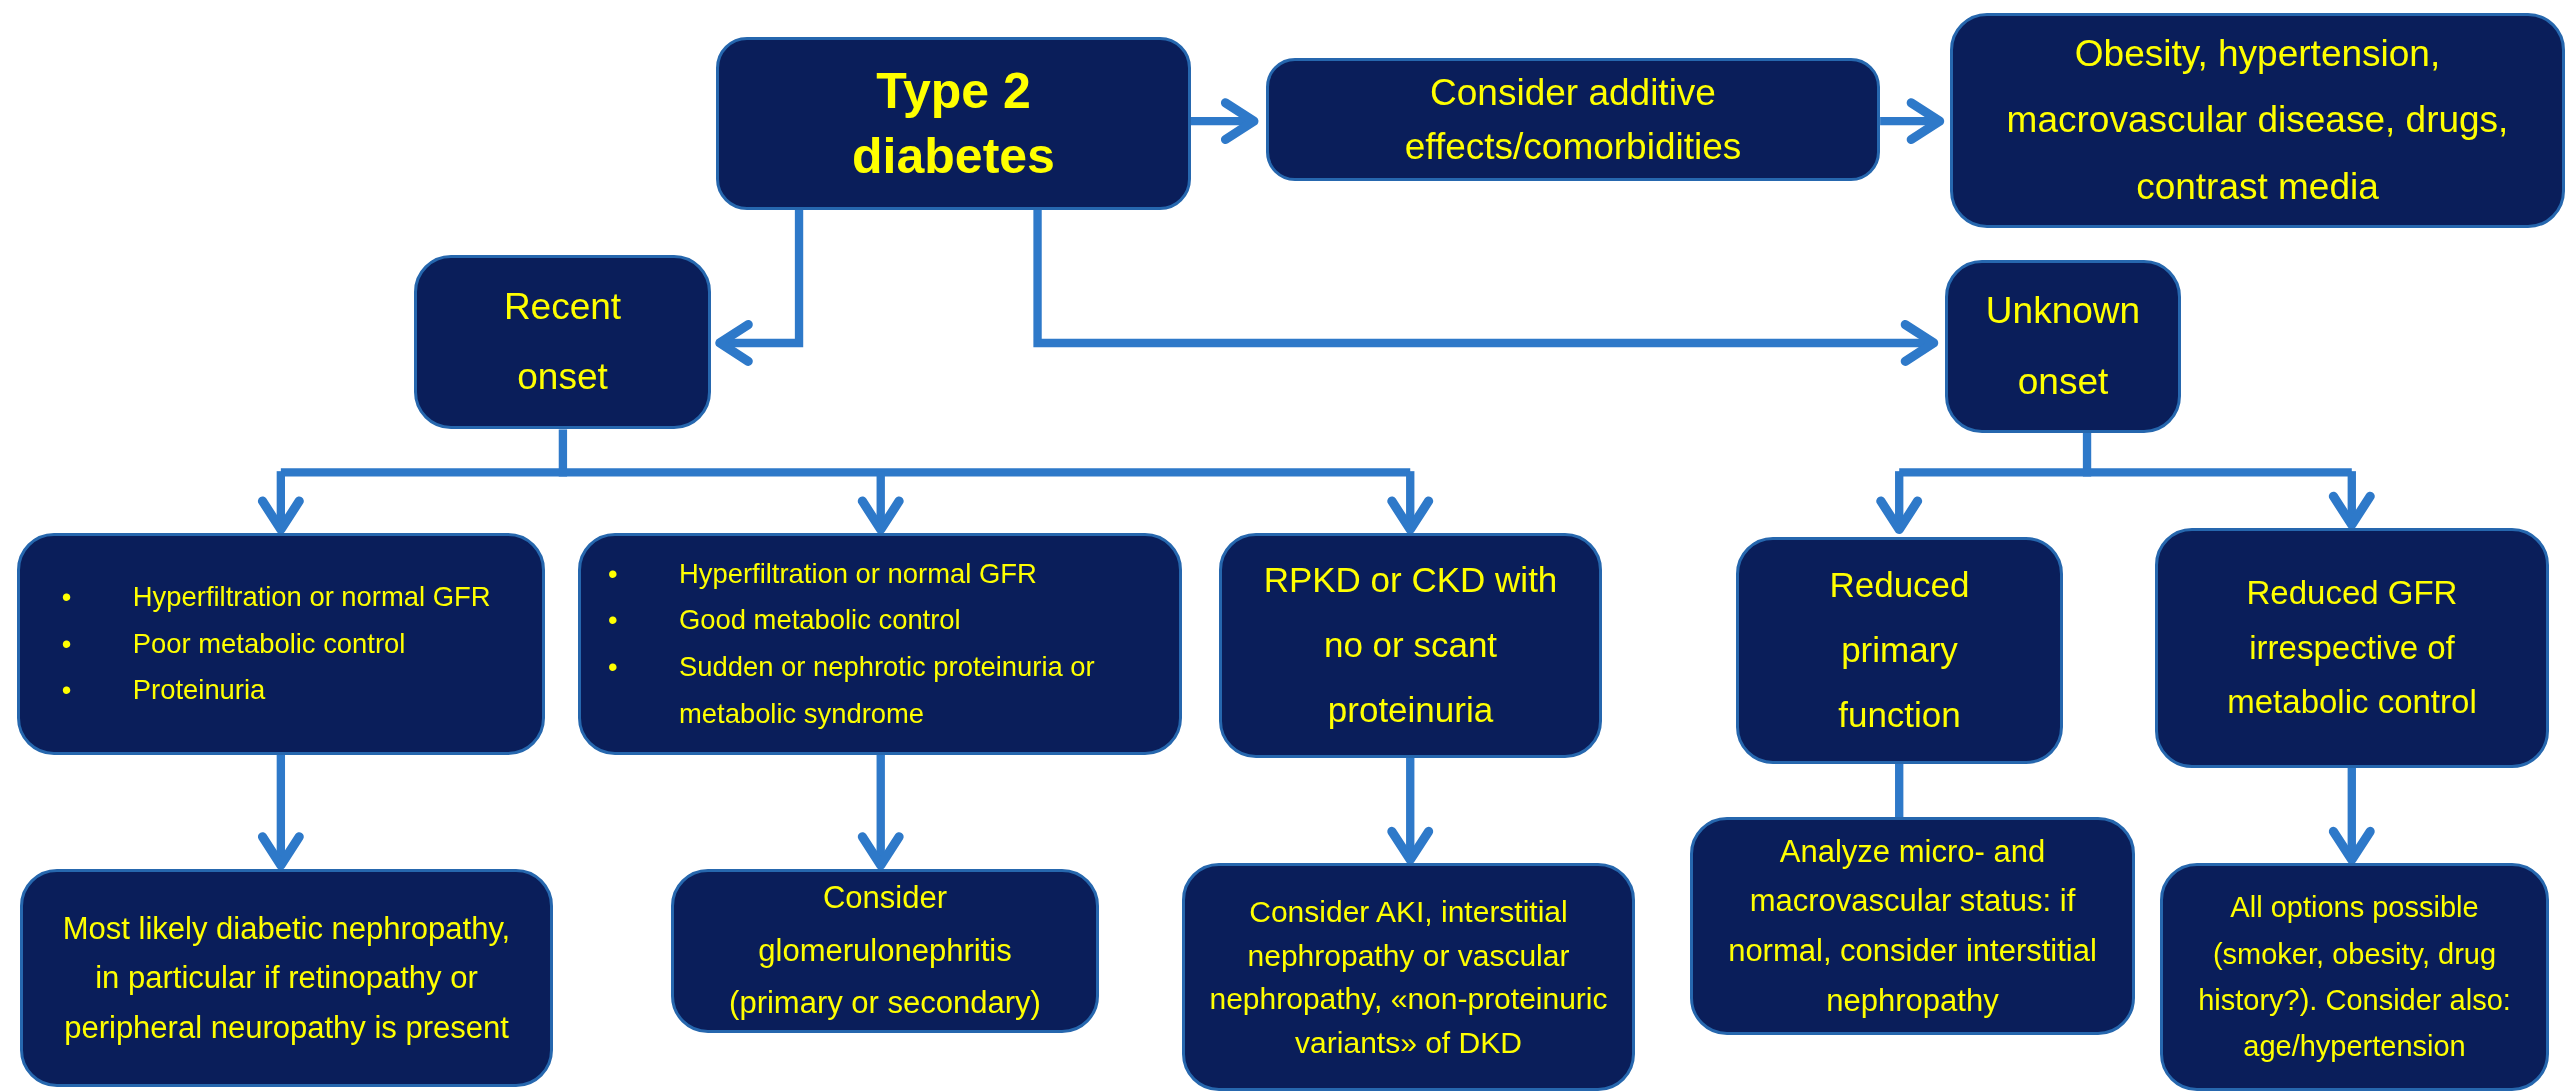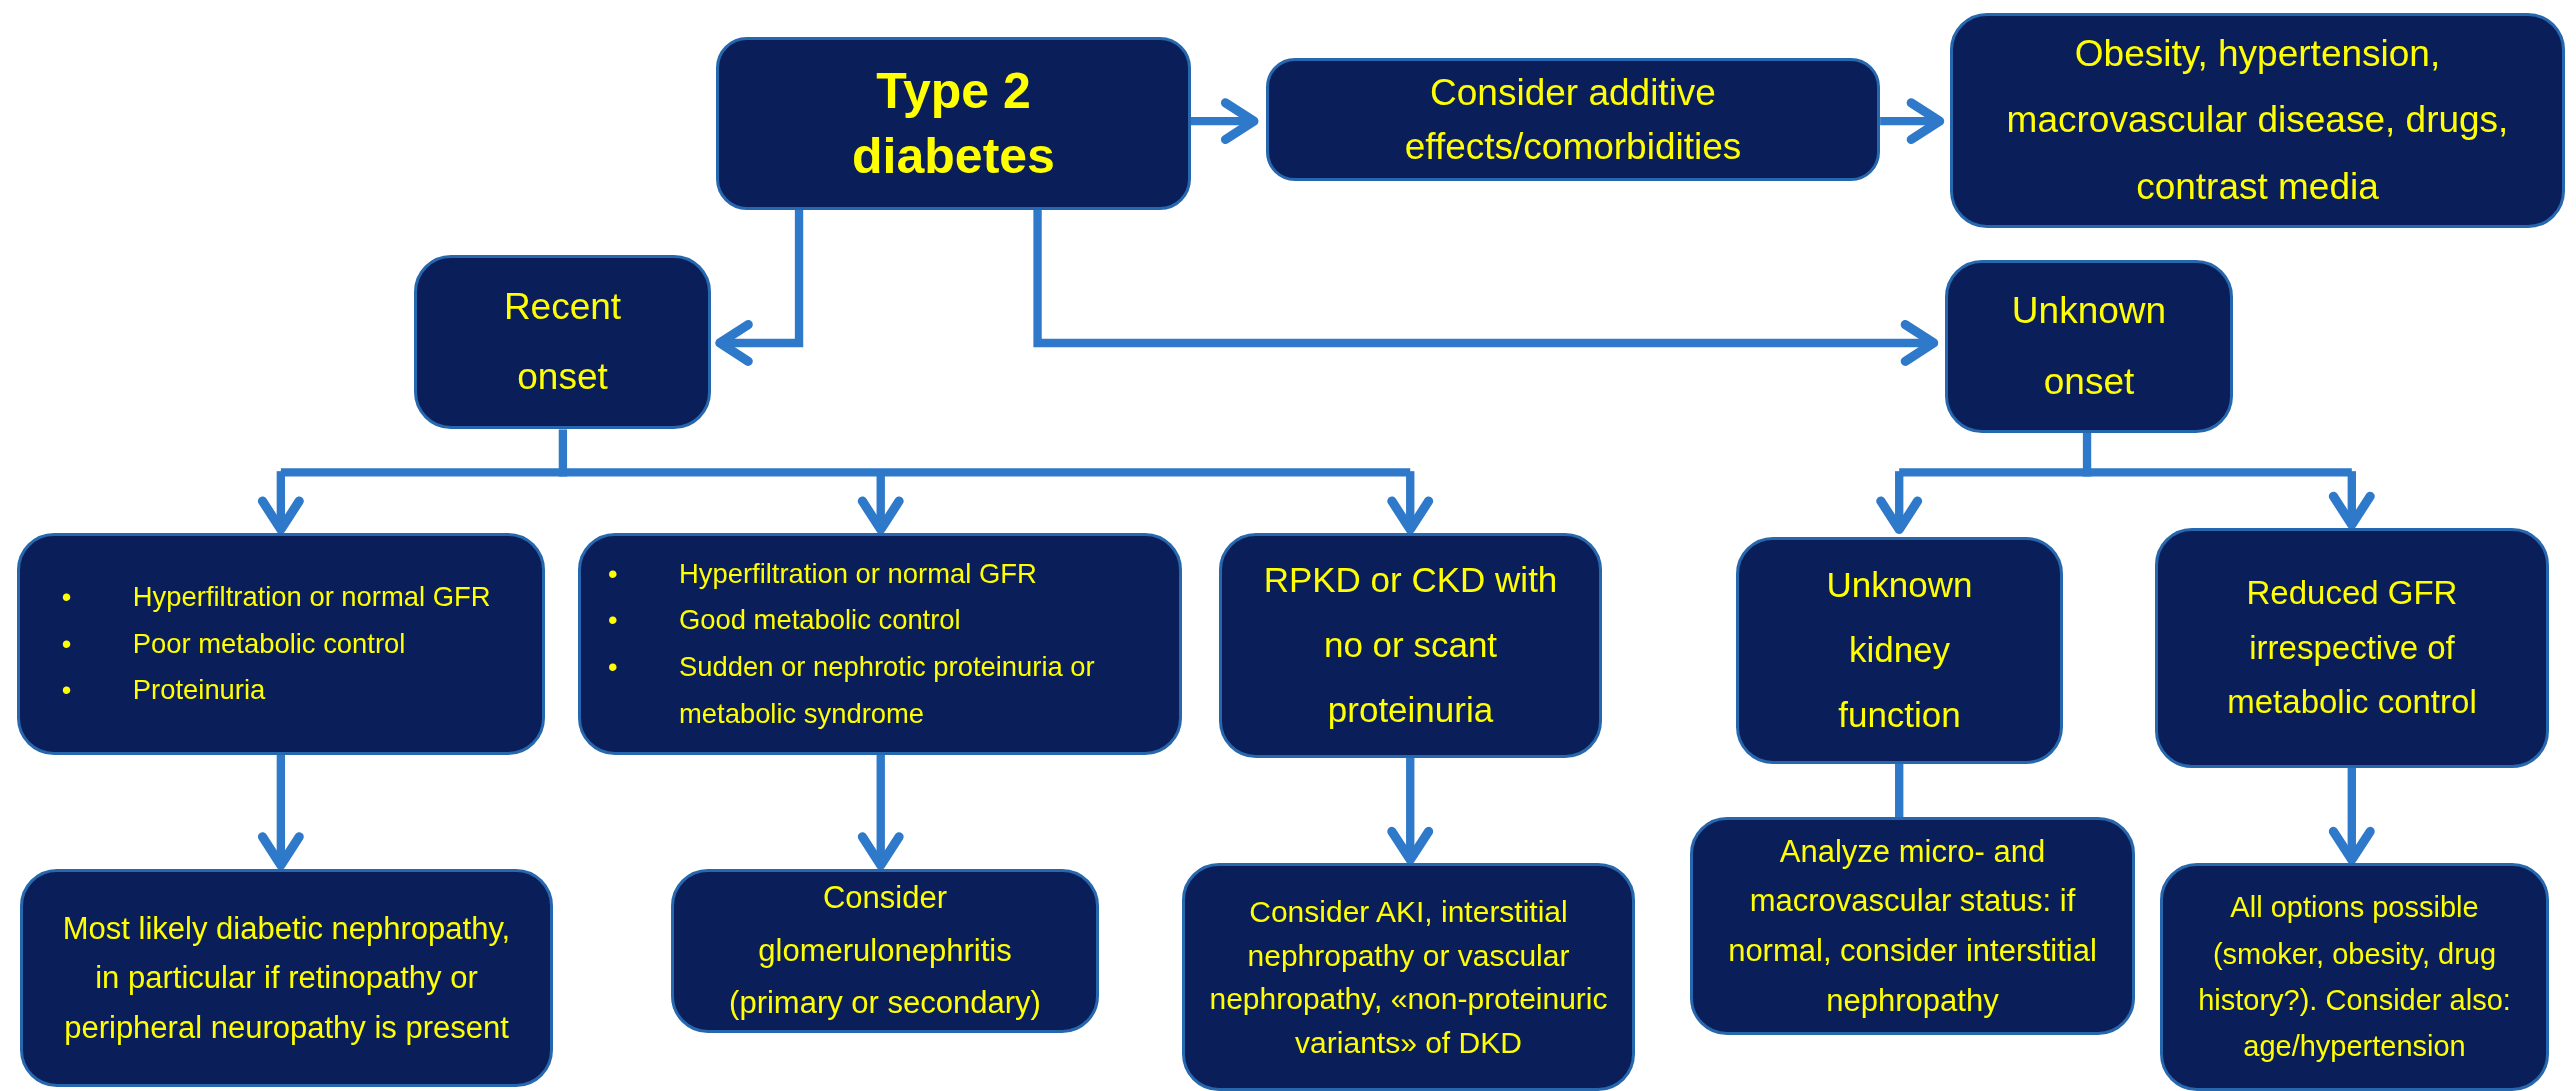--- a/index.html
+++ b/index.html
@@ -23,21 +23,21 @@
   }
   .node .inner { display:block; }
 
   #n-root     { left:716px; top:37px;   width:475px;  height:173px; font-size:50px; font-weight:700; line-height:1.3; border-radius:31px; }
   #n-root .inner { max-width:334px; }
   #n-additive { left:1266px; top:58px;   width:614px; height:123px; font-size:37px; line-height:1.45; border-radius:29px; padding:0 33px; }
   #n-comorb   { left:1950px; top:13px;   width:615px; height:215px; font-size:37px; line-height:1.8; }
   #n-comorb .inner { max-width:519px; }
   #n-recent   { left:414px;  top:255px;  width:297px;  height:174px; font-size:37px; line-height:1.9; }
   #n-recent .inner, #n-unknown .inner { max-width:179px; }
-  #n-unknown  { left:1945px; top:260px;  width:288px;  height:173px; font-size:37px; line-height:1.9; }
+  #n-unknown  { left:1945px; top:260px;  width:236px;  height:173px; font-size:37px; line-height:1.9; }
 
   .bullet-box { text-align:left; font-size:27.4px; line-height:1.7; }
   #n-listA    { left:16.7px;   top:533px;  width:528px;  height:222px; }
   #n-listB    { left:578px;  top:533px;  width:604px; height:222px; }
   .bullet-box ul { margin:0; padding:0 36px 0 0; list-style:none; }
   .bullet-box li { position:relative; padding-left:98px; }
   .bullet-box li::before { content:"\2022"; position:absolute; left:27px; }
 
   #n-rpkd     { left:1219px; top:533px;  width:383px;  height:225px; font-size:35px; line-height:1.85; }
   #n-rpkd .inner { max-width:298px; }
@@ -118,21 +118,21 @@
       <li>Good metabolic control</li>
       <li>Sudden or nephrotic proteinuria or metabolic syndrome</li>
     </ul>
   </div>
 
   <div class="node" id="n-rpkd">
     <span class="inner">RPKD or CKD with no or scant proteinuria</span>
   </div>
 
   <div class="node" id="n-redkid">
-    <span class="inner">Unknown kidney function</span>
+    <span class="inner">Reduced primary function</span>
   </div>
 
   <div class="node" id="n-redgfr">
     <span class="inner">Reduced GFR irrespective of metabolic control</span>
   </div>
 
   <div class="node" id="n-out1">
     <span class="inner">Most likely diabetic nephropathy, in particular if retinopathy or peripheral neuropathy is present</span>
   </div>
 

